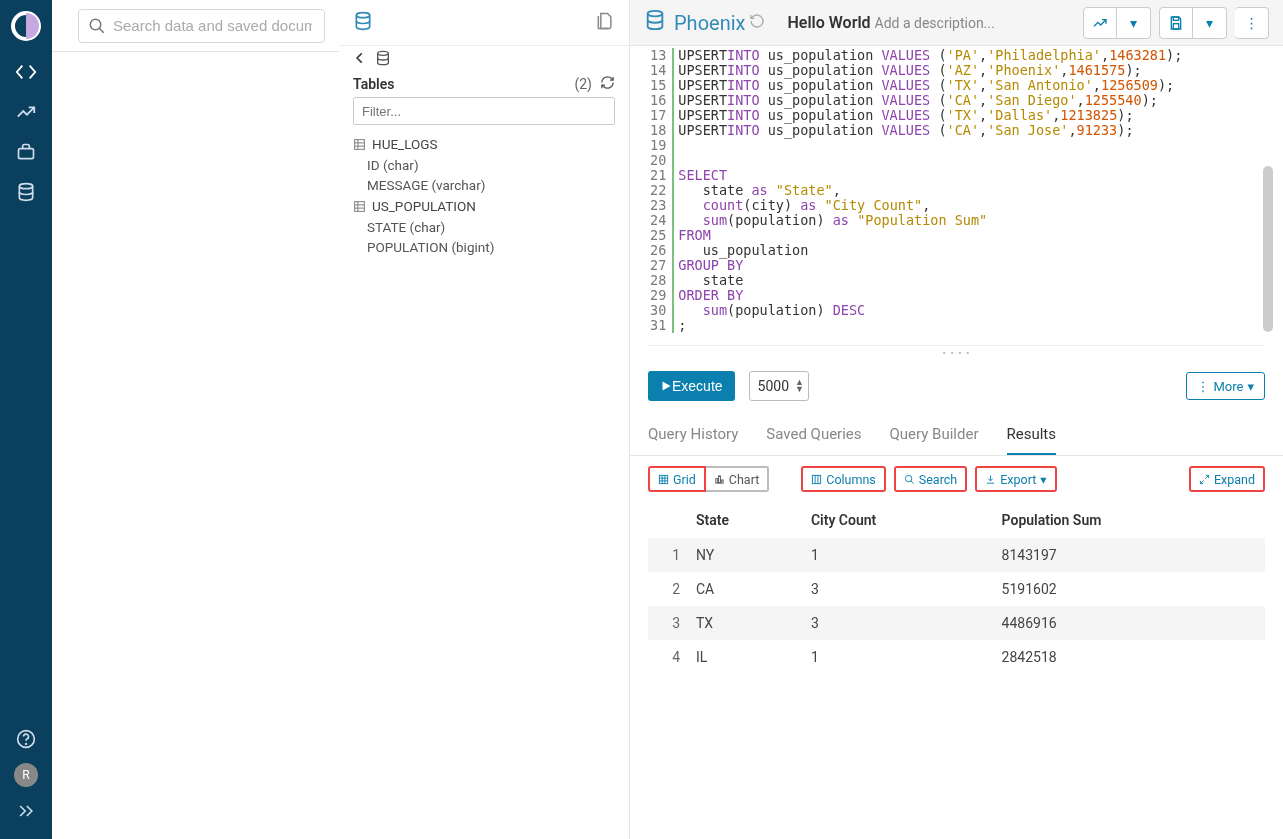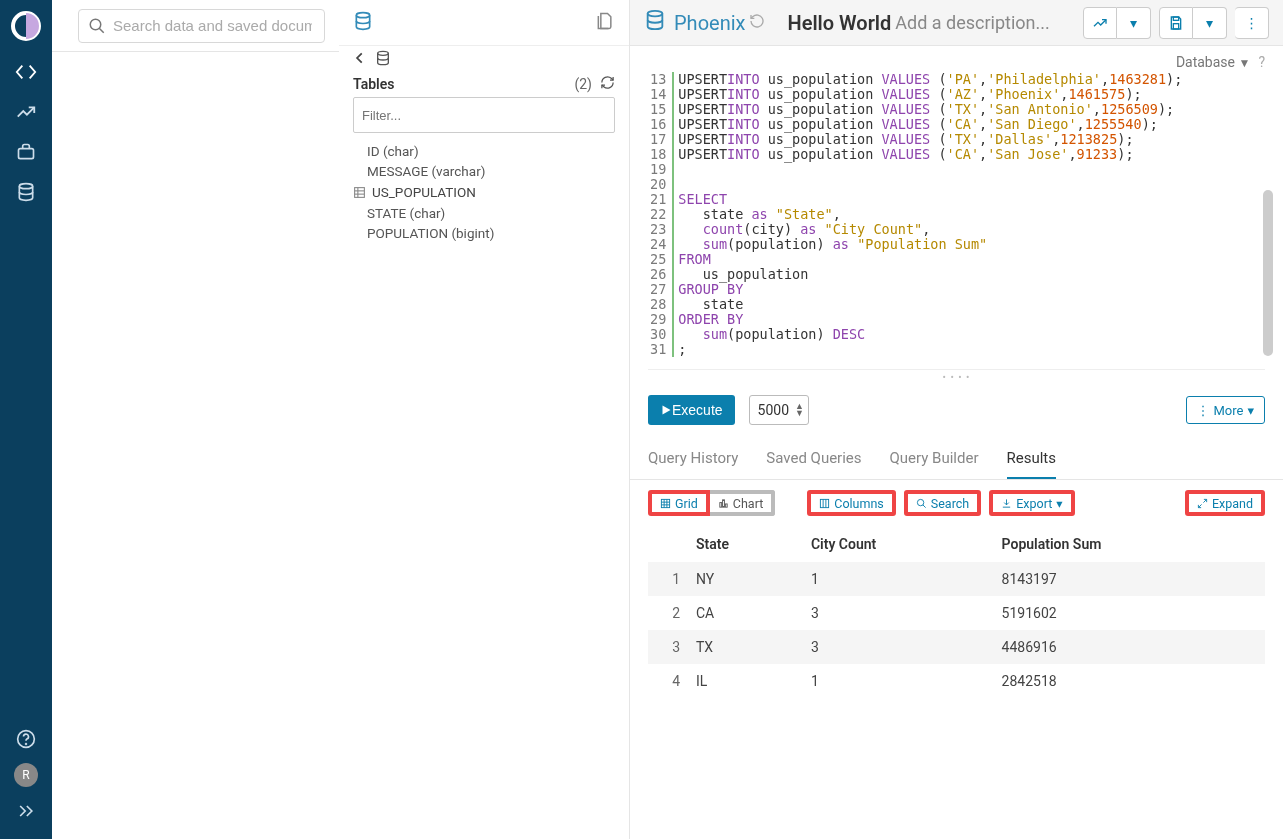--- a/index.html
+++ b/index.html
@@ -22,33 +22,33 @@
   .search-input::placeholder { color:#aaa; }
   .search-icon { position:absolute; left:10px; top:8px; color:#666;}
 
   .content { flex:1; display:flex; min-height:0;}
 
   .sidebar { width:291px; border-right:1px solid #e5e5e5; display:flex; flex-direction:column;}
   .sb-header { height:46px; border-bottom:1px solid #eee; display:flex; align-items:center; justify-content:space-between; padding:0 14px;}
   .sb-title-row { display:flex; align-items:center; gap:8px; padding:4px 14px 2px 14px; color:#666;}
   .sb-tables-row { display:flex; align-items:center; justify-content:space-between; padding:4px 14px; }
   .sb-filter { padding:0 14px 6px 14px;}
-  .sb-filter input { width:100%; height:36px; border:1px solid #ccc; border-radius:2px; padding:0 8px; font-size:13px;}
+  .sb-filter input { width:100%; height:28px; border:1px solid #ccc; border-radius:2px; padding:0 8px; font-size:13px;}
   .sb-tree { padding: 2px 14px; font-size:13.5px; color:#444; }
   .sb-tree .tbl { display:flex; align-items:center; gap:6px; padding:3px 0;}
   .sb-tree .col { padding:2px 0 2px 14px; color:#555;}
   .count-badge { color:#666; font-size:14px;}
   .icon-btn { cursor:pointer; color:#555; }
 
   .editor-pane { flex:1; display:flex; flex-direction:column; min-width:0;}
   .ed-head { height:46px; border-bottom:1px solid #e5e5e5; background:#f5f5f5; display:flex; align-items:center; padding:0 14px; gap:4px;}
   .ed-title { display:flex; align-items:center; gap:8px; color:#0070d2; font-size:20px; }
   .ed-title .db-icon { color:#338bb8;}
-  .ed-head .hello { color:#333; font-weight:600; margin-left:18px; font-size:20px;}
-  .ed-head .desc { color:#888; font-size:18px;}
+  .ed-head .hello { color:#333; font-weight:600; margin-left:18px; font-size:16px;}
+  .ed-head .desc { color:#888; font-size:14px;}
   .ed-head .flex1 { flex:1; }
   .btn-group { display:flex; }
   .btn { border:1px solid #ccc; background:#fff; height:32px; min-width:34px; display:flex; align-items:center; justify-content:center; cursor:pointer; padding:0 8px; color:#0B7FAD;}
   .btn:first-child { border-radius:4px 0 0 4px;}
   .btn:last-child { border-radius:0 4px 4px 0; border-left:none;}
   .btn.solo { border-radius:4px;}
   .ed-head-right { display:flex; gap:8px;}
 
   .ed-meta { display:flex; justify-content:flex-end; align-items:center; padding:8px 18px 0 18px; color:#777; gap:8px; font-size:14px;}
   .ed-meta .caret { font-size:12px;}
@@ -68,21 +68,21 @@
   .limit-box { height:30px; border:1px solid #bbb; border-radius:3px; display:flex; align-items:center; padding:0 4px 0 8px; font-size:14px; gap:6px;}
   .spin { display:flex; flex-direction:column; line-height:7px; font-size:9px; color:#666;}
   .run-row .flex1 { flex:1;}
   .btn-outline { border:1px solid #0B7FAD; color:#0B7FAD; background:#fff; border-radius:3px; height:28px; padding:0 10px; display:flex; align-items:center; gap:4px; font-size:13px; cursor:pointer;}
 
   .tabs { display:flex; gap:28px; padding:14px 18px 0 18px; border-bottom:1px solid #e5e5e5; color:#888; font-size:15px;}
   .tab { padding-bottom:10px; cursor:pointer;}
   .tab.active { color:#333; border-bottom:2px solid #0B7FAD;}
 
   .res-tools { display:flex; align-items:center; padding:10px 18px; gap:8px;}
-  .mini-btn { border:4px solid #ef4444; color:#0B7FAD; background:#fff; border-radius:3px; height:26px; padding:0 8px; font-size:12.5px; display:flex; align-items:center; gap:4px; cursor:pointer;}
+  .mini-btn { border:2px solid #ef4444; color:#0B7FAD; background:#fff; border-radius:3px; height:26px; padding:0 8px; font-size:12.5px; display:flex; align-items:center; gap:4px; cursor:pointer;}
   .mini-btn.ghost { border-color:#bbb; color:#555;}
   .mini-group { display:flex;}
   .mini-group .mini-btn:first-child { border-radius:3px 0 0 3px;}
   .mini-group .mini-btn:last-child { border-radius:0 3px 3px 0; border-left:none;}
   .res-tools .flex1{flex:1;}
 
   table.results { width:calc(100% - 36px); margin:0 18px; border-collapse:collapse; font-size:14px;}
   table.results th { text-align:left; font-weight:600; color:#333; padding:10px 8px;}
   table.results td { padding:9px 8px; color:#444;}
   table.results tr.row:nth-child(odd) td { background:#f5f5f5;}
@@ -193,20 +193,29 @@
                   <path d="M21 3v5h-5"></path>
                   <path d="M21 12a9 9 0 0 1-15 6.7L3 16"></path>
                   <path d="M3 21v-5h5"></path>
                 </svg></span>
           </span>
         </div>
         <div class="sb-filter">
           <input placeholder="Filter..." style="">
         </div>
         <div class="sb-tree" id="tree">
+            <div class="tbl">
+              <svg width="13" height="13" viewBox="0 0 24 24" fill="none" stroke="#888" stroke-width="2">
+                <rect x="3" y="3" width="18" height="18"></rect>
+                <line x1="3" y1="9" x2="21" y2="9"></line>
+                <line x1="3" y1="15" x2="21" y2="15"></line>
+                <line x1="9" y1="3" x2="9" y2="21"></line>
+              </svg>
+              <span>HUE_LOGS</span>
+            </div>
             <div class="col">ID (char)</div>
             <div class="col">MESSAGE (varchar)</div>
             <div class="tbl">
               <svg width="13" height="13" viewBox="0 0 24 24" fill="none" stroke="#888" stroke-width="2">
                 <rect x="3" y="3" width="18" height="18"></rect>
                 <line x1="3" y1="9" x2="21" y2="9"></line>
                 <line x1="3" y1="15" x2="21" y2="15"></line>
                 <line x1="9" y1="3" x2="9" y2="21"></line>
               </svg>
               <span>US_POPULATION</span>
@@ -250,24 +259,20 @@
                     <rect x="8" y="3" width="8" height="5"></rect>
                     <rect x="8" y="13" width="8" height="8"></rect>
                   </svg>
                 </div>
               <div class="btn">▾</div>
             </div>
             <div class="btn solo">⋮</div>
           </div>
         </div>
 
-        <div class="ed-meta">
-          <span><span>Database</span> <span class="caret">▼</span></span>
-          <span style="color:#aaa;">?</span>
-        </div>
 
         <div class="code">
           <div class="gutter" id="gutter">
               <div>13</div>
               <div>14</div>
               <div>15</div>
               <div>16</div>
               <div>17</div>
               <div>18</div>
               <div>19</div>

